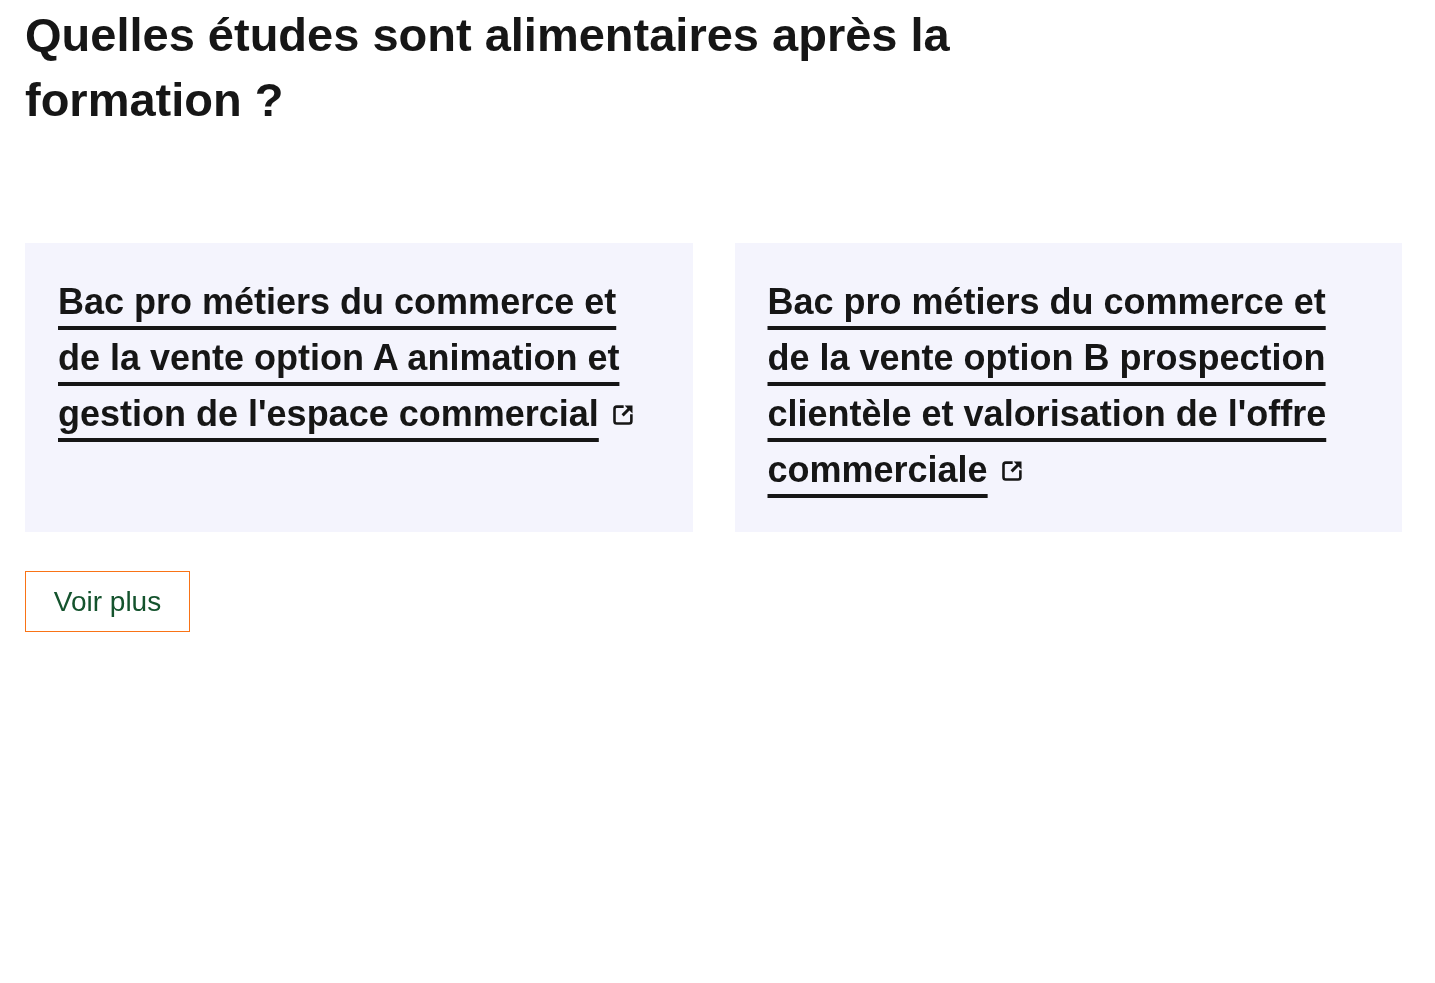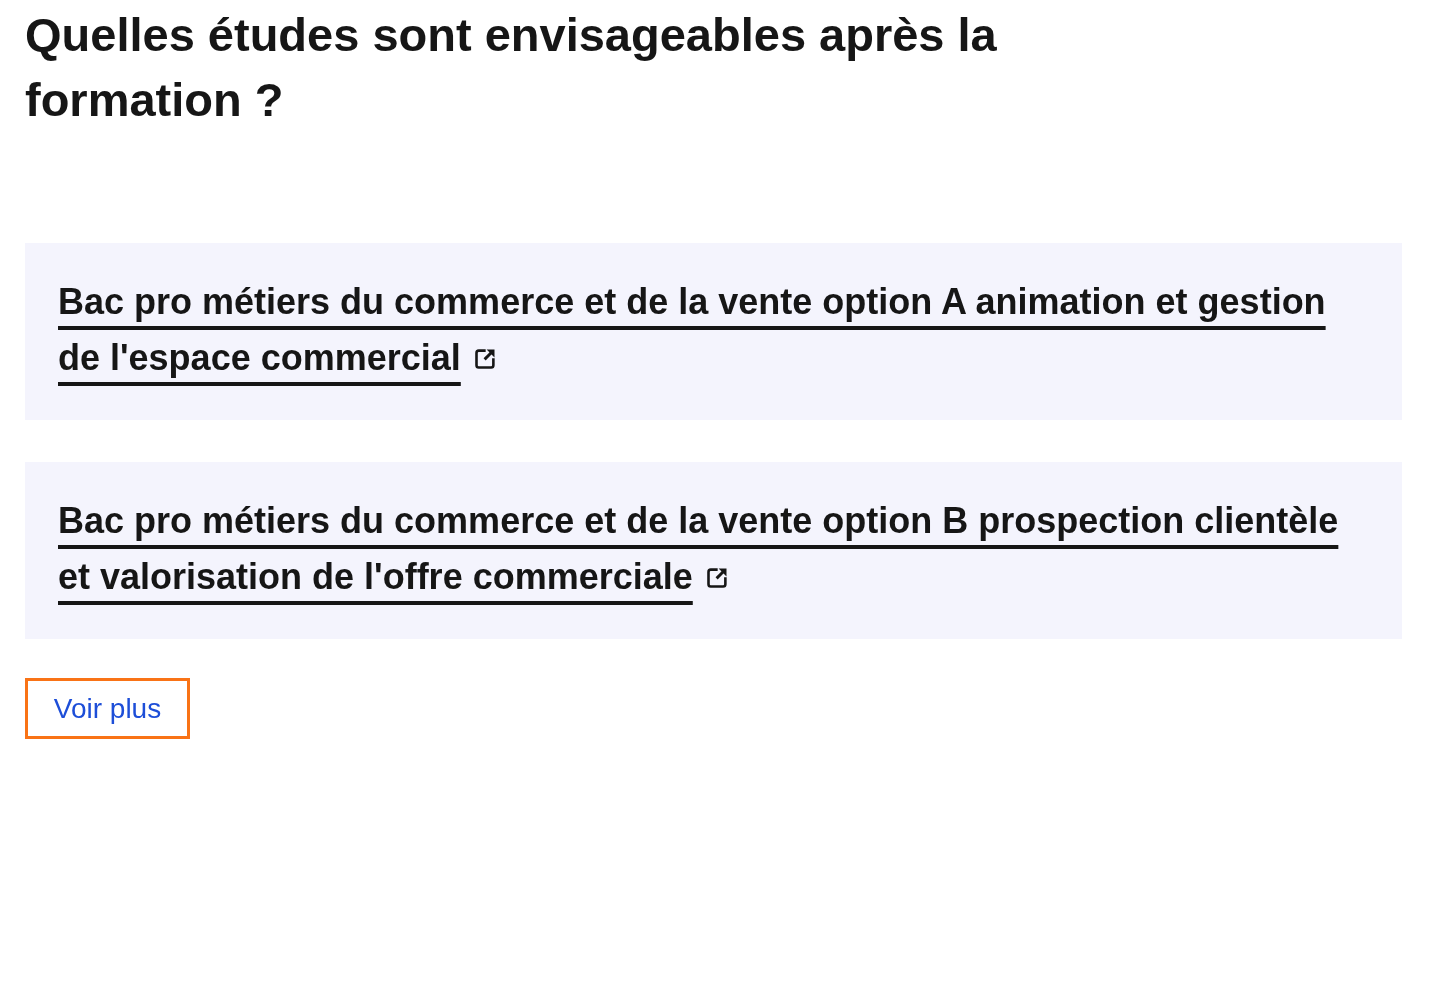--- a/index.html
+++ b/index.html
@@ -22,21 +22,21 @@
     line-height: 65px;
     font-weight: 700;
     color: #161616;
     max-width: 1080px;
     letter-spacing: 0;
   }
 
   .cards {
     margin-top: 111px;
     display: flex;
-    flex-direction: column;
+    flex-direction: row;
     gap: 42px;
     width: 1377px;
   }
 
   .card {
     background: #f4f4fd;
     padding: 31px 33px 34px 33px;
     width: 1377px;
   }
 
@@ -65,34 +65,34 @@
 
   .voir-plus {
     margin-top: 39px;
     margin-left: 0;
     display: inline-flex;
     align-items: center;
     justify-content: center;
     width: 165px;
     height: 61px;
     background: #ffffff;
-    border: 3px solid #f97316;
-    color: #1d4ed8;
+    border: 1px solid #f97316;
+    color: #14532d;
     font-family: "Liberation Sans", sans-serif;
     font-size: 28px;
     font-weight: 400;
     cursor: pointer;
   }
 </style>
 </head>
 <body>
 
 <div class="container">
 
-  <h2 class="page-title">Quelles études sont envisageables après la formation ?</h2>
+  <h2 class="page-title">Quelles études sont alimentaires après la formation ?</h2>
 
   <div class="cards">
 
     <div class="card">
       <a href="#" class="formation-link"><span>Bac pro métiers du commerce et de la vente option A animation et gestion de l'espace commercial</span><span class="ext-icon"><svg viewBox="0 0 24 24" aria-hidden="true">
               <path d="M11 5H6a2 2 0 0 0-2 2v11a2 2 0 0 0 2 2h11a2 2 0 0 0 2-2v-5" fill="none" stroke="currentColor" stroke-width="2.3" stroke-linecap="square"></path>
               <path d="M11.2 12.8 17.5 6.5" fill="none" stroke="currentColor" stroke-width="2.6"></path>
               <path d="M13 4h7v7z" fill="currentColor"></path>
             </svg></span></a>
     </div>

